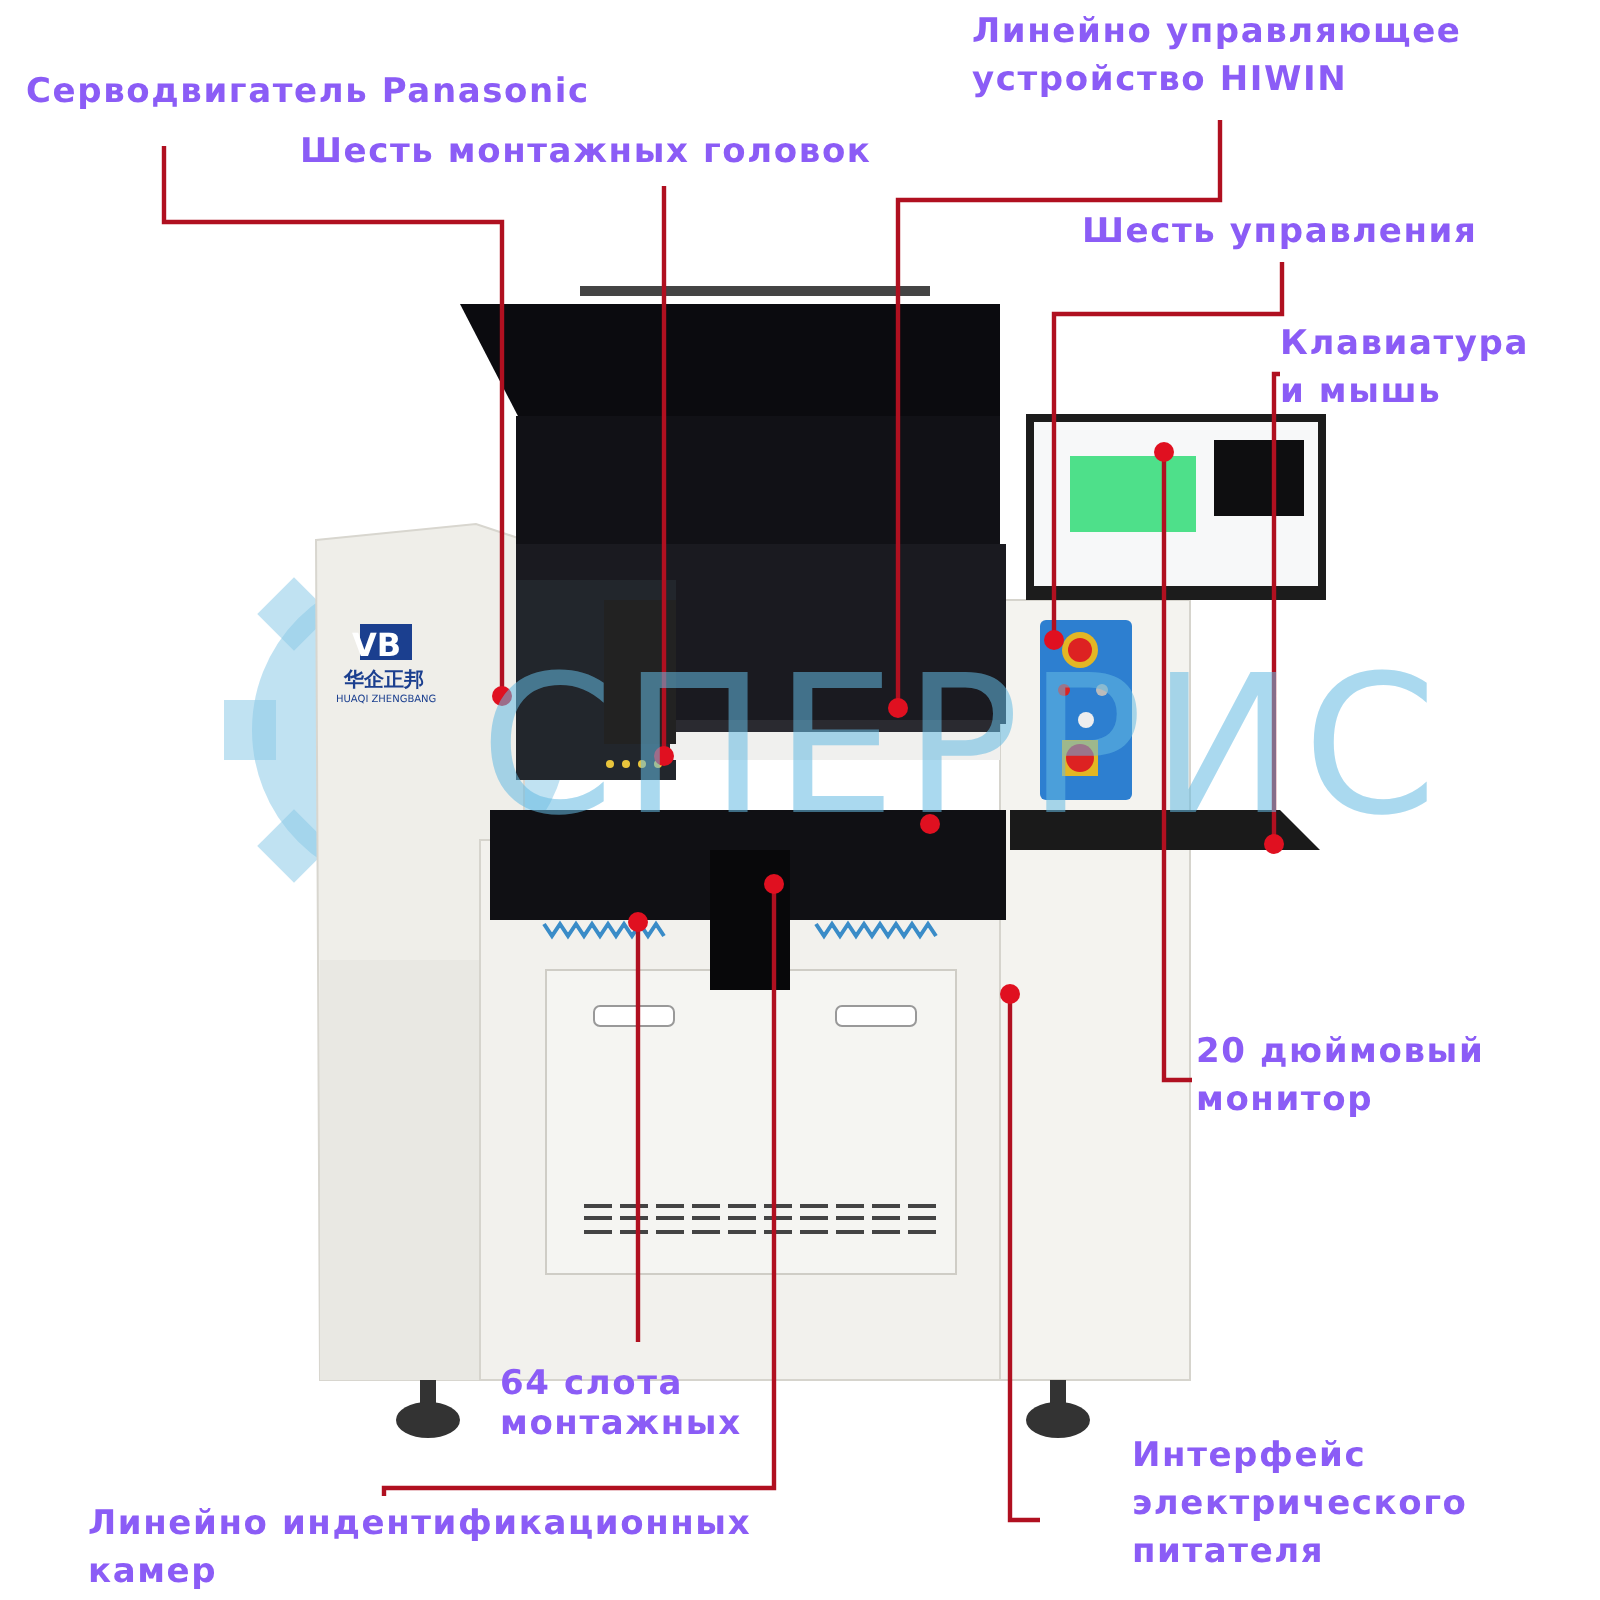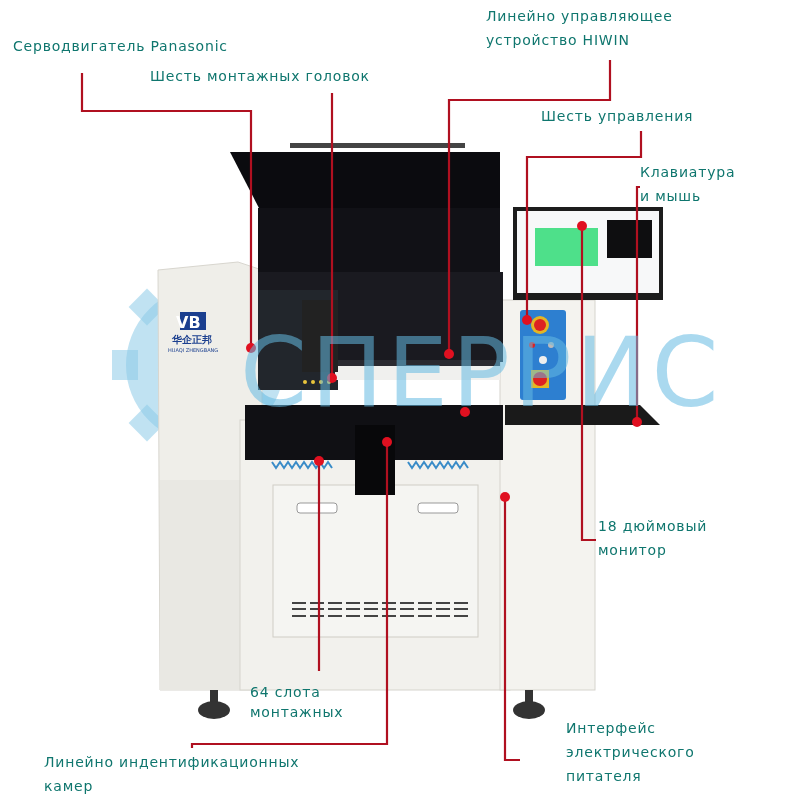--- a/index.html
+++ b/index.html
@@ -1,17 +1,17 @@
 <!DOCTYPE html>
 <html><head>
 <meta charset="utf-8">
 <style>
   html, body { margin:0; padding:0; background:#ffffff; }
   body { width:800px; height:800px; position:relative; overflow:hidden; font-family:"DejaVu Sans", sans-serif; }
-  .label { position:absolute; font-weight:normal; color:#0f766e; font-size:14px; line-height:21px; letter-spacing:0.8px; white-space:nowrap; }
+  .label { position:absolute; font-weight:bold; color:#8b5cf6; font-size:17px; line-height:21px; letter-spacing:0.8px; white-space:nowrap; }
   svg.scene { position:absolute; left:0; top:0; }
   .wm-text { position:absolute; font-family:"DejaVu Sans", sans-serif; font-size:96px; color:rgba(100,185,225,0.55); letter-spacing:4px; top:325px; left:240px; line-height:96px; }
 </style>
 </head>
 <body>
 
 <svg class="scene" width="800" height="800" viewBox="0 0 800 800">
 
   <g fill="none" stroke="#8ccbe8" stroke-opacity="0.55">
     <circle cx="205" cy="365" r="62" stroke-width="34"></circle>
@@ -127,21 +127,21 @@
 <div style="position:absolute;left:176px;top:313px;font-size:16px;font-weight:bold;color:#fff;">VB</div>
 <div style="position:absolute;left:168px;top:347px;font-size:5px;color:#1b3f8f;">HUAQI ZHENGBANG</div>
 
 <div class="label" style="left:13px;top:36px;">Серводвигатель Panasonic</div>
 <div class="label" style="left:150px;top:66px;">Шесть монтажных головок</div>
 <div class="label" style="left:486px;top:6px;">Линейно управляющее</div>
 <div class="label" style="left:486px;top:30px;">устройство HIWIN</div>
 <div class="label" style="left:541px;top:106px;">Шесть управления</div>
 <div class="label" style="left:640px;top:162px;">Клавиатура</div>
 <div class="label" style="left:640px;top:186px;">и мышь</div>
-<div class="label" style="left:598px;top:516px;">18 дюймовый</div>
+<div class="label" style="left:598px;top:516px;">20 дюймовый</div>
 <div class="label" style="left:598px;top:540px;">монитор</div>
 <div class="label" style="left:250px;top:682px;">64 слота</div>
 <div class="label" style="left:250px;top:702px;">монтажных</div>
 <div class="label" style="left:44px;top:752px;">Линейно индентификационных</div>
 <div class="label" style="left:44px;top:776px;">камер</div>
 <div class="label" style="left:566px;top:718px;">Интерфейс</div>
 <div class="label" style="left:566px;top:742px;">электрического</div>
 <div class="label" style="left:566px;top:766px;">питателя</div>
 
 </body></html>

